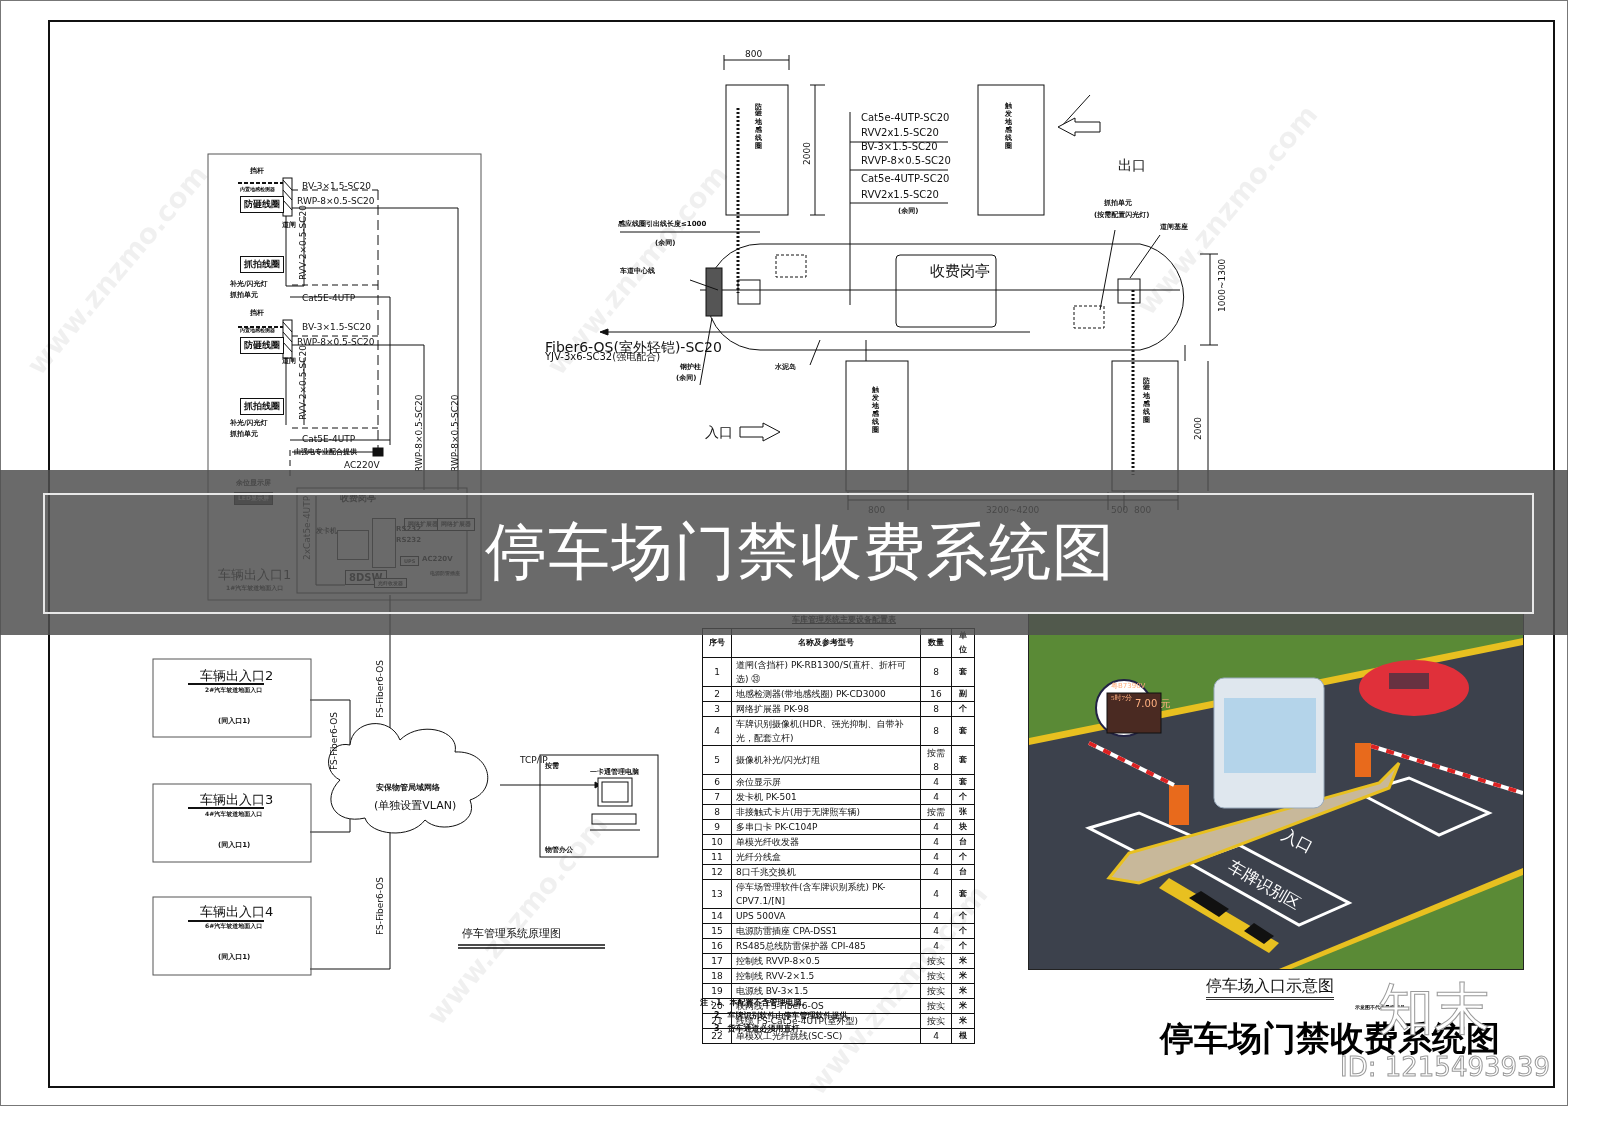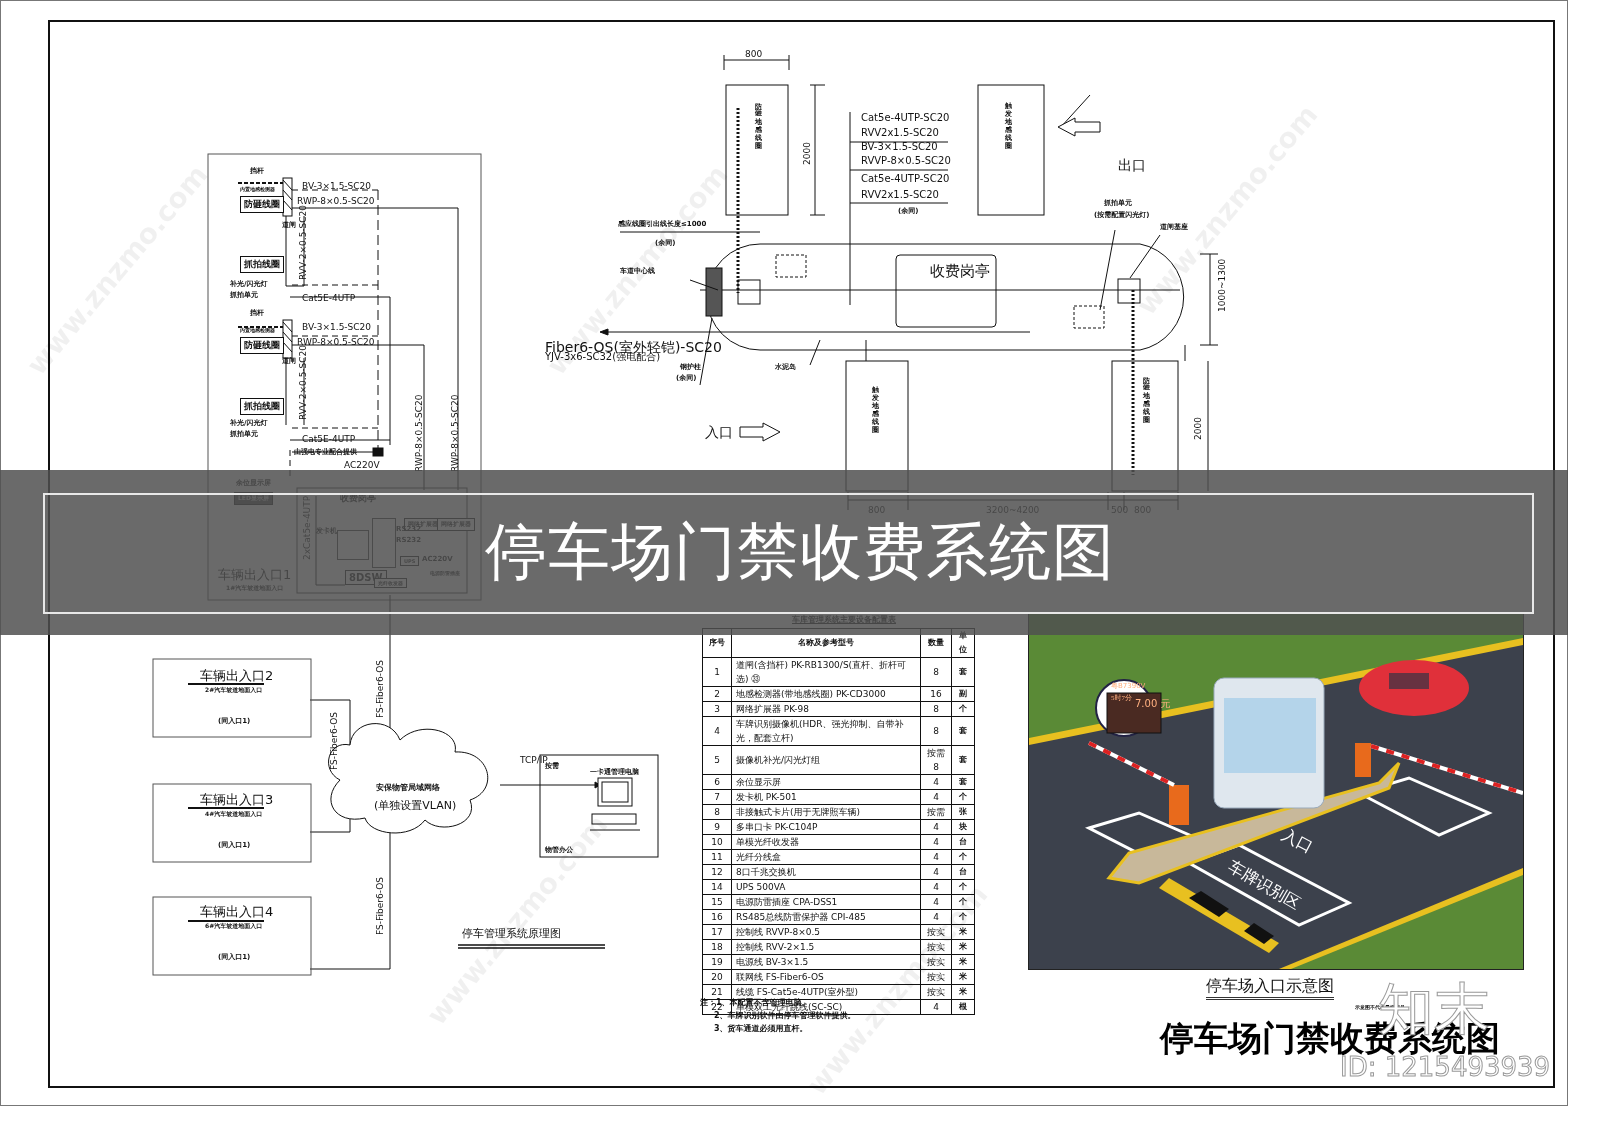--- a/index.html
+++ b/index.html
@@ -338,20 +338,26 @@
         <td class="q">4</td>
         <td class="u">个</td>
       </tr>
       <tr>
         <td class="n">12</td>
         <td class="name">8口千兆交换机</td>
         <td class="q">4</td>
         <td class="u">台</td>
       </tr>
       <tr>
+        <td class="n">13</td>
+        <td class="name">停车场管理软件(含车牌识别系统) PK-CPV7.1/[N]</td>
+        <td class="q">4</td>
+        <td class="u">套</td>
+      </tr>
+      <tr>
         <td class="n">14</td>
         <td class="name">UPS 500VA</td>
         <td class="q">4</td>
         <td class="u">个</td>
       </tr>
       <tr>
         <td class="n">15</td>
         <td class="name">电源防雷插座 CPA-DSS1</td>
         <td class="q">4</td>
         <td class="u">个</td>

